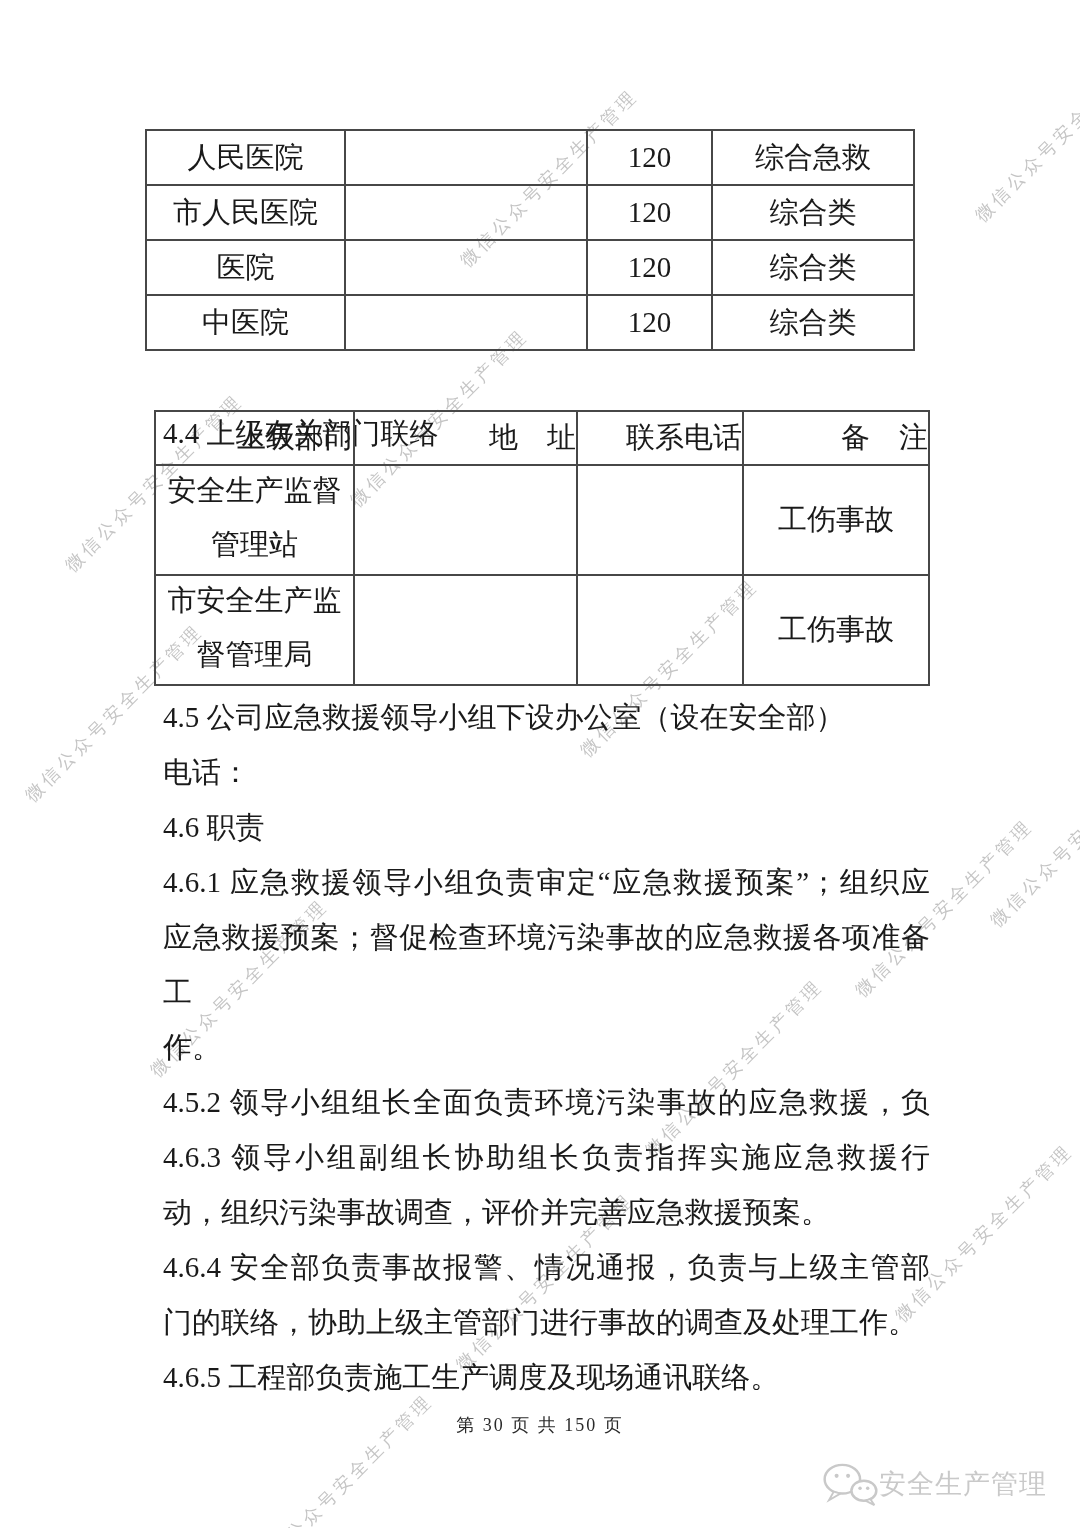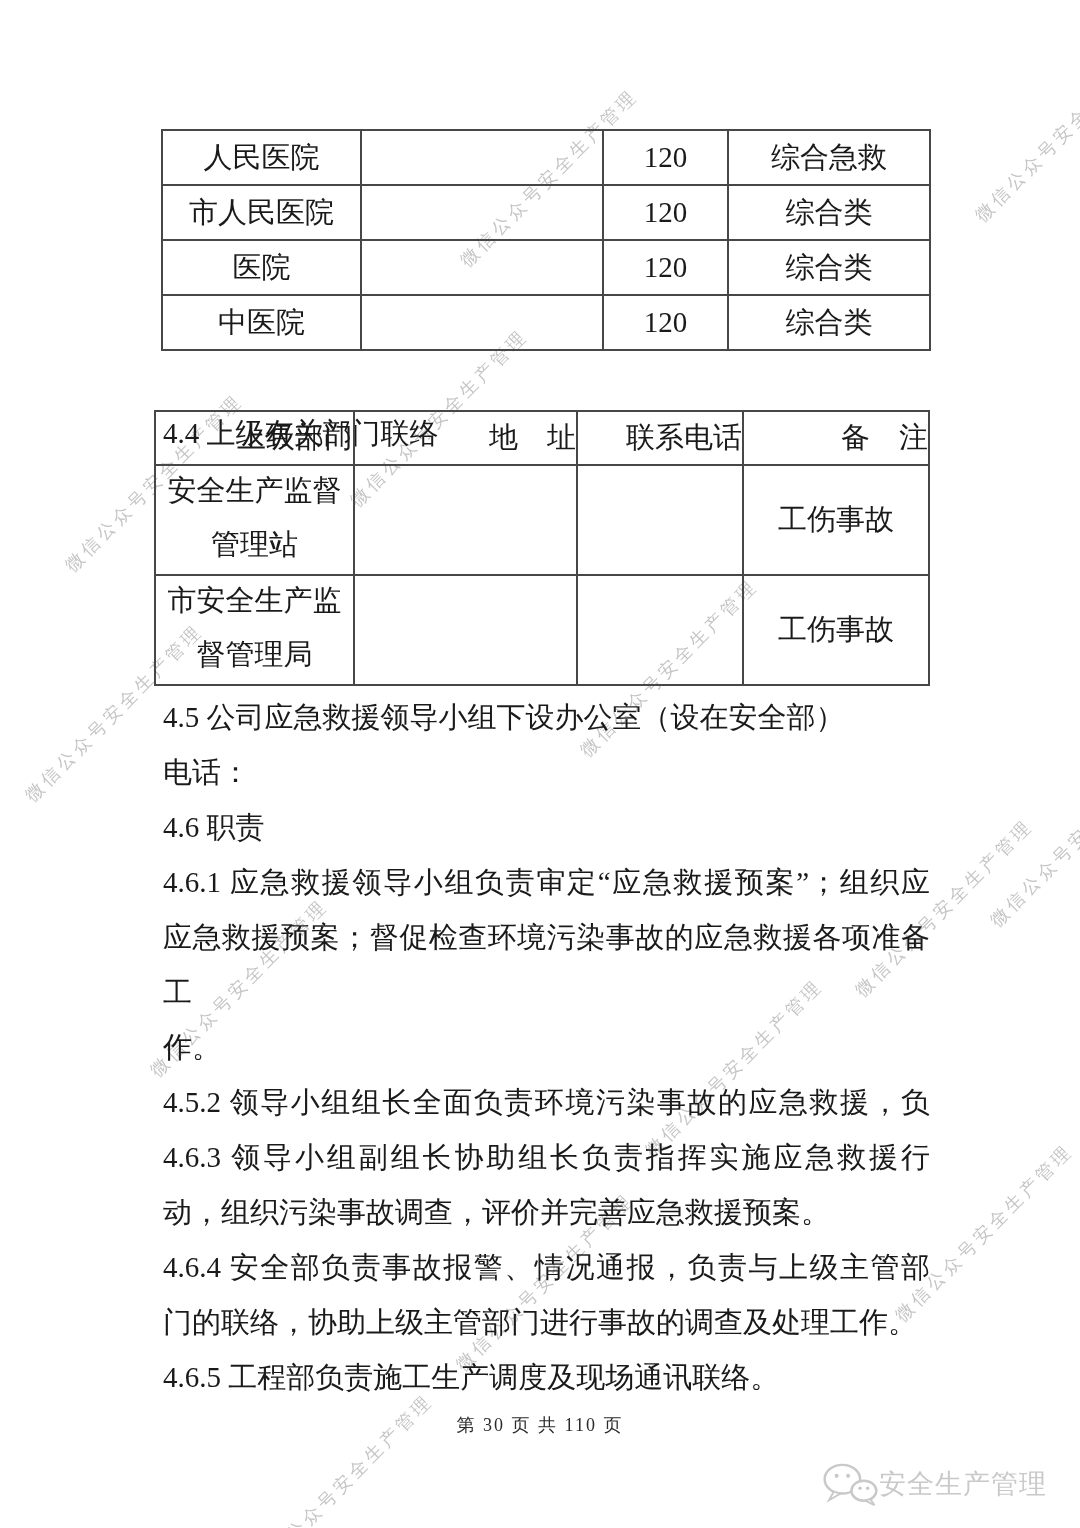--- a/index.html
+++ b/index.html
@@ -15,21 +15,21 @@
     font-size:18px; letter-spacing:4px; white-space:nowrap;
     color:rgba(148,148,148,0.55); pointer-events:none;
   }
   .wm .gap { margin-left:42px; }
   
   table { position:absolute; border-collapse:collapse; table-layout:fixed; }
   th,td {
     border:2px solid #474747; padding:0; text-align:center; vertical-align:middle;
     font-size:29px; font-weight:normal; color:#1a1a1a;
   }
-  .t1 { left:161px; top:129px;padding-left:11px; }
+  .t1 { left:145px; top:129px;padding-left:11px; }
   .t1 td { height:53px; }
   .t2 { left:154px; top:410px; }
   .t2 th { height:52px;text-align:right; }
   .t2 td { height:107px; }
   .dept-cell { white-space:pre-line; line-height:54px;font-family:Liberation Mono, monospace; }
   
   .h44 { position:absolute; left:163px; top:366px; font-size:29px;margin-top:48px; }
   .bodytext { position:absolute; left:163px; top:690px; width:767px; font-size:29px; line-height:55px; }
   .line { white-space:nowrap; }
   .line.fill { white-space:normal; text-align:justify; text-align-last:justify; }
@@ -143,21 +143,21 @@
     <div class="line fill">应急救援预案；督促检查环境污染事故的应急救援各项准备工</div>
     <div class="line">作。</div>
     <div class="line fill">4.5.2 领导小组组长全面负责环境污染事故的应急救援，负</div>
     <div class="line fill">4.6.3 领导小组副组长协助组长负责指挥实施应急救援行</div>
     <div class="line">动，组织污染事故调查，评价并完善应急救援预案。</div>
     <div class="line fill">4.6.4 安全部负责事故报警、情况通报，负责与上级主管部</div>
     <div class="line">门的联络，协助上级主管部门进行事故的调查及处理工作。</div>
     <div class="line">4.6.5 工程部负责施工生产调度及现场通讯联络。</div>
   </div>
 
-  <div class="footer">第 30 页 共 110 页</div>
+  <div class="footer">第 30 页 共 150 页</div>
 
   <div class="brand">
     <span>
       <svg width="58" height="44" viewBox="0 0 60 46">
         <ellipse cx="22" cy="18" rx="18.5" ry="15" fill="#ffffff" stroke="#c9c9c9" stroke-width="2.6"></ellipse>
         <path d="M13 31 L8 40 L20 33 Z" fill="#ffffff" stroke="#c9c9c9" stroke-width="2"></path>
         <circle cx="16" cy="14.5" r="2.1" fill="#c9c9c9"></circle>
         <circle cx="28" cy="14.5" r="2.1" fill="#c9c9c9"></circle>
         <ellipse cx="44.5" cy="30" rx="13" ry="10.5" fill="#ffffff" stroke="#c9c9c9" stroke-width="2.6"></ellipse>
         <path d="M51 38.5 L55.5 45 L46.5 40.5 Z" fill="#ffffff" stroke="#c9c9c9" stroke-width="2"></path>

